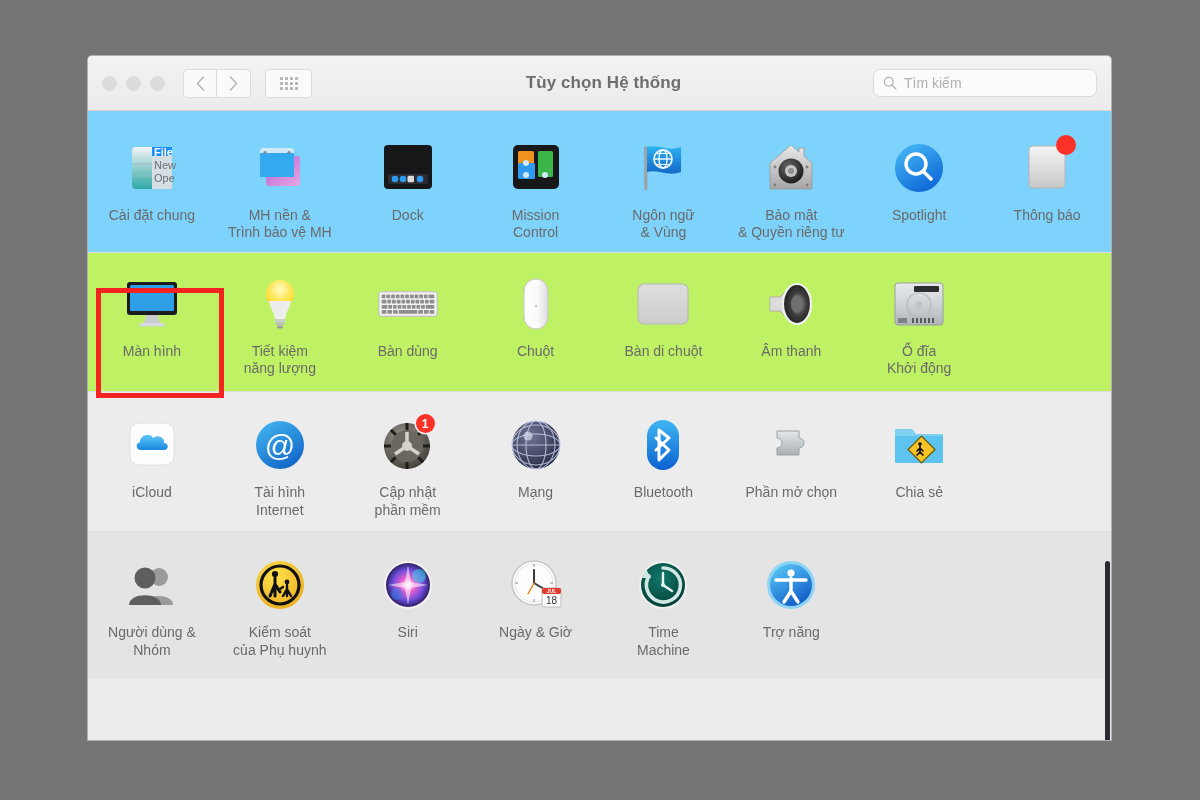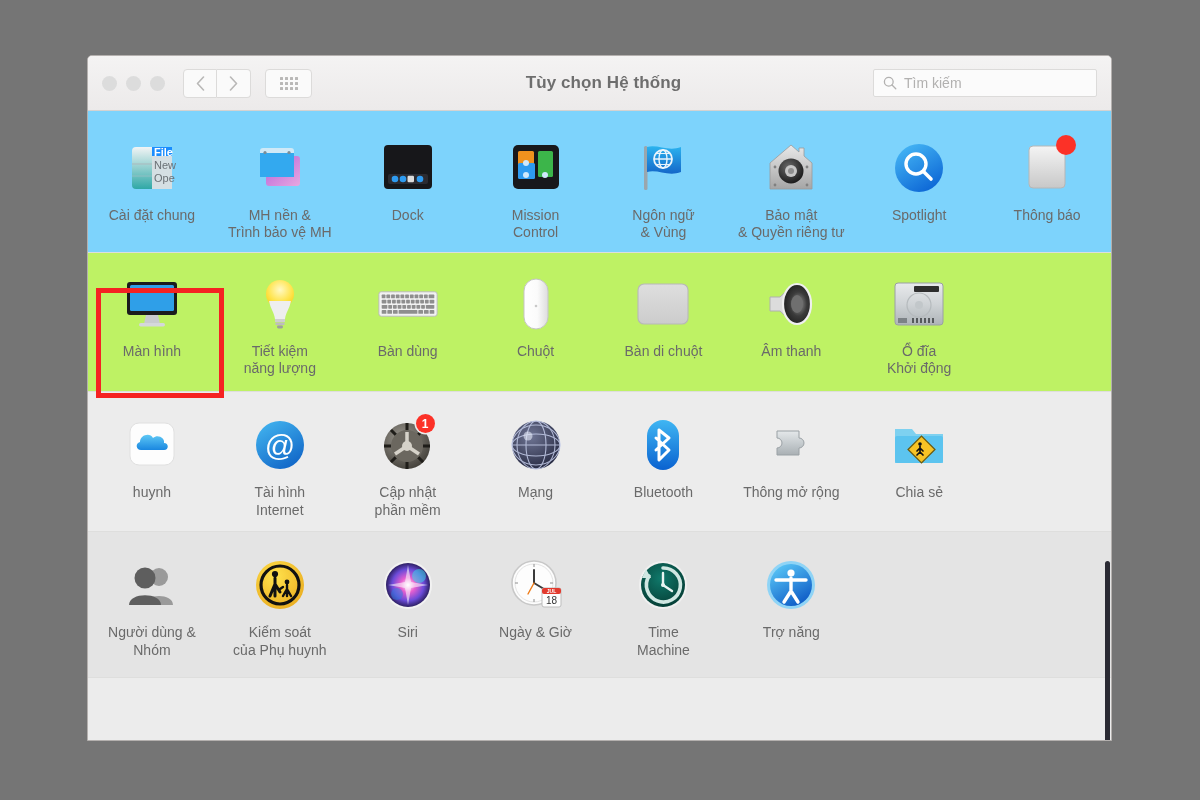--- a/index.html
+++ b/index.html
@@ -93,21 +93,21 @@
   }
 
   .search-box {
     position: absolute;
     right: 14px;
     top: 13px;
     width: 224px;
     height: 28px;
     background: #fbfbfb;
     border: 1px solid #dcdbda;
-    border-radius: 2px;
+    border-radius: 7px;
     display: flex;
     align-items: center;
     padding: 0 9px;
     gap: 7px;
   }
   .search-icon { width: 14px; height: 14px; flex: none; }
   .search-input {
     border: none; outline: none; background: transparent;
     font-family: inherit;
     font-size: 14px;
@@ -579,21 +579,21 @@
             <defs>
               <linearGradient id="gC" x1="0" y1="0" x2="0" y2="1">
                 <stop offset="0" stop-color="#5ec8f5"></stop>
                   <stop offset="1" stop-color="#1a87e0"></stop>
               </linearGradient>
             </defs>
             <rect x="5" y="4" width="44" height="42" rx="9" fill="#fdfdfd" stroke="#e0e0e0" stroke-width="1"></rect>
             <path d="M16 31 C11 31, 10 24, 15 23 C15 16, 25 13, 28 19 C33 15, 40 19, 39 24 C44 24, 44 31, 39 31 Z" fill="url(#gC)"></path>
           </svg>
         </div>
-        <div class="pref-label">huynh</div>
+        <div class="pref-label">iCloud</div>
       </div>
 
       <div class="pref-item">
         <div class="pref-icon">
           <svg width="54" height="54" viewBox="0 0 54 54">
             <defs>
               <linearGradient id="gAt" x1="0.2" y1="0" x2="0.8" y2="1">
                 <stop offset="0" stop-color="#41b2ee"></stop>
                   <stop offset="1" stop-color="#0f63c6"></stop>
               </linearGradient>
@@ -684,21 +684,21 @@
           <svg width="56" height="52" viewBox="0 0 56 52">
             <defs>
               <linearGradient id="gE" x1="0" y1="0" x2="0" y2="1">
                 <stop offset="0" stop-color="#e4e8ea"></stop>
                   <stop offset="1" stop-color="#a9b0b4"></stop>
               </linearGradient>
             </defs>
             <path d="M10 6 L32 6 L32 13 A5 5 0 0 1 32 23 L32 30 L10 30 L10 23 A5 5 0 0 0 10 13 Z" transform="translate(4,6)" fill="url(#gE)" stroke="#9aa1a5" stroke-width="1"></path>
           </svg>
         </div>
-        <div class="pref-label">Thông mở rộng</div>
+        <div class="pref-label">Phần mở chọn</div>
       </div>
 
       <div class="pref-item">
         <div class="pref-icon">
           <svg width="58" height="48" viewBox="0 0 58 48">
             <path d="M5 8 L22 8 L26 13 L53 13 L53 42 L5 42 Z" fill="#7ed1f0"></path>
             <rect x="5" y="15" width="48" height="27" rx="2" fill="#5cc4ef"></rect>
             <rect x="22" y="19" width="19" height="19" transform="rotate(45 31.5 28.5)" fill="#f7c325" stroke="#6b5a10" stroke-width="1.3"></rect>
             <circle cx="30" cy="23" r="1.8" fill="#111"></circle>
             <path d="M30 25 L30 31 M30 27 L27 30 M30 27 L33 30 M30 31 L27 34 M30 31 L33 34" stroke="#111" stroke-width="1.7" fill="none" stroke-linecap="round"></path>

